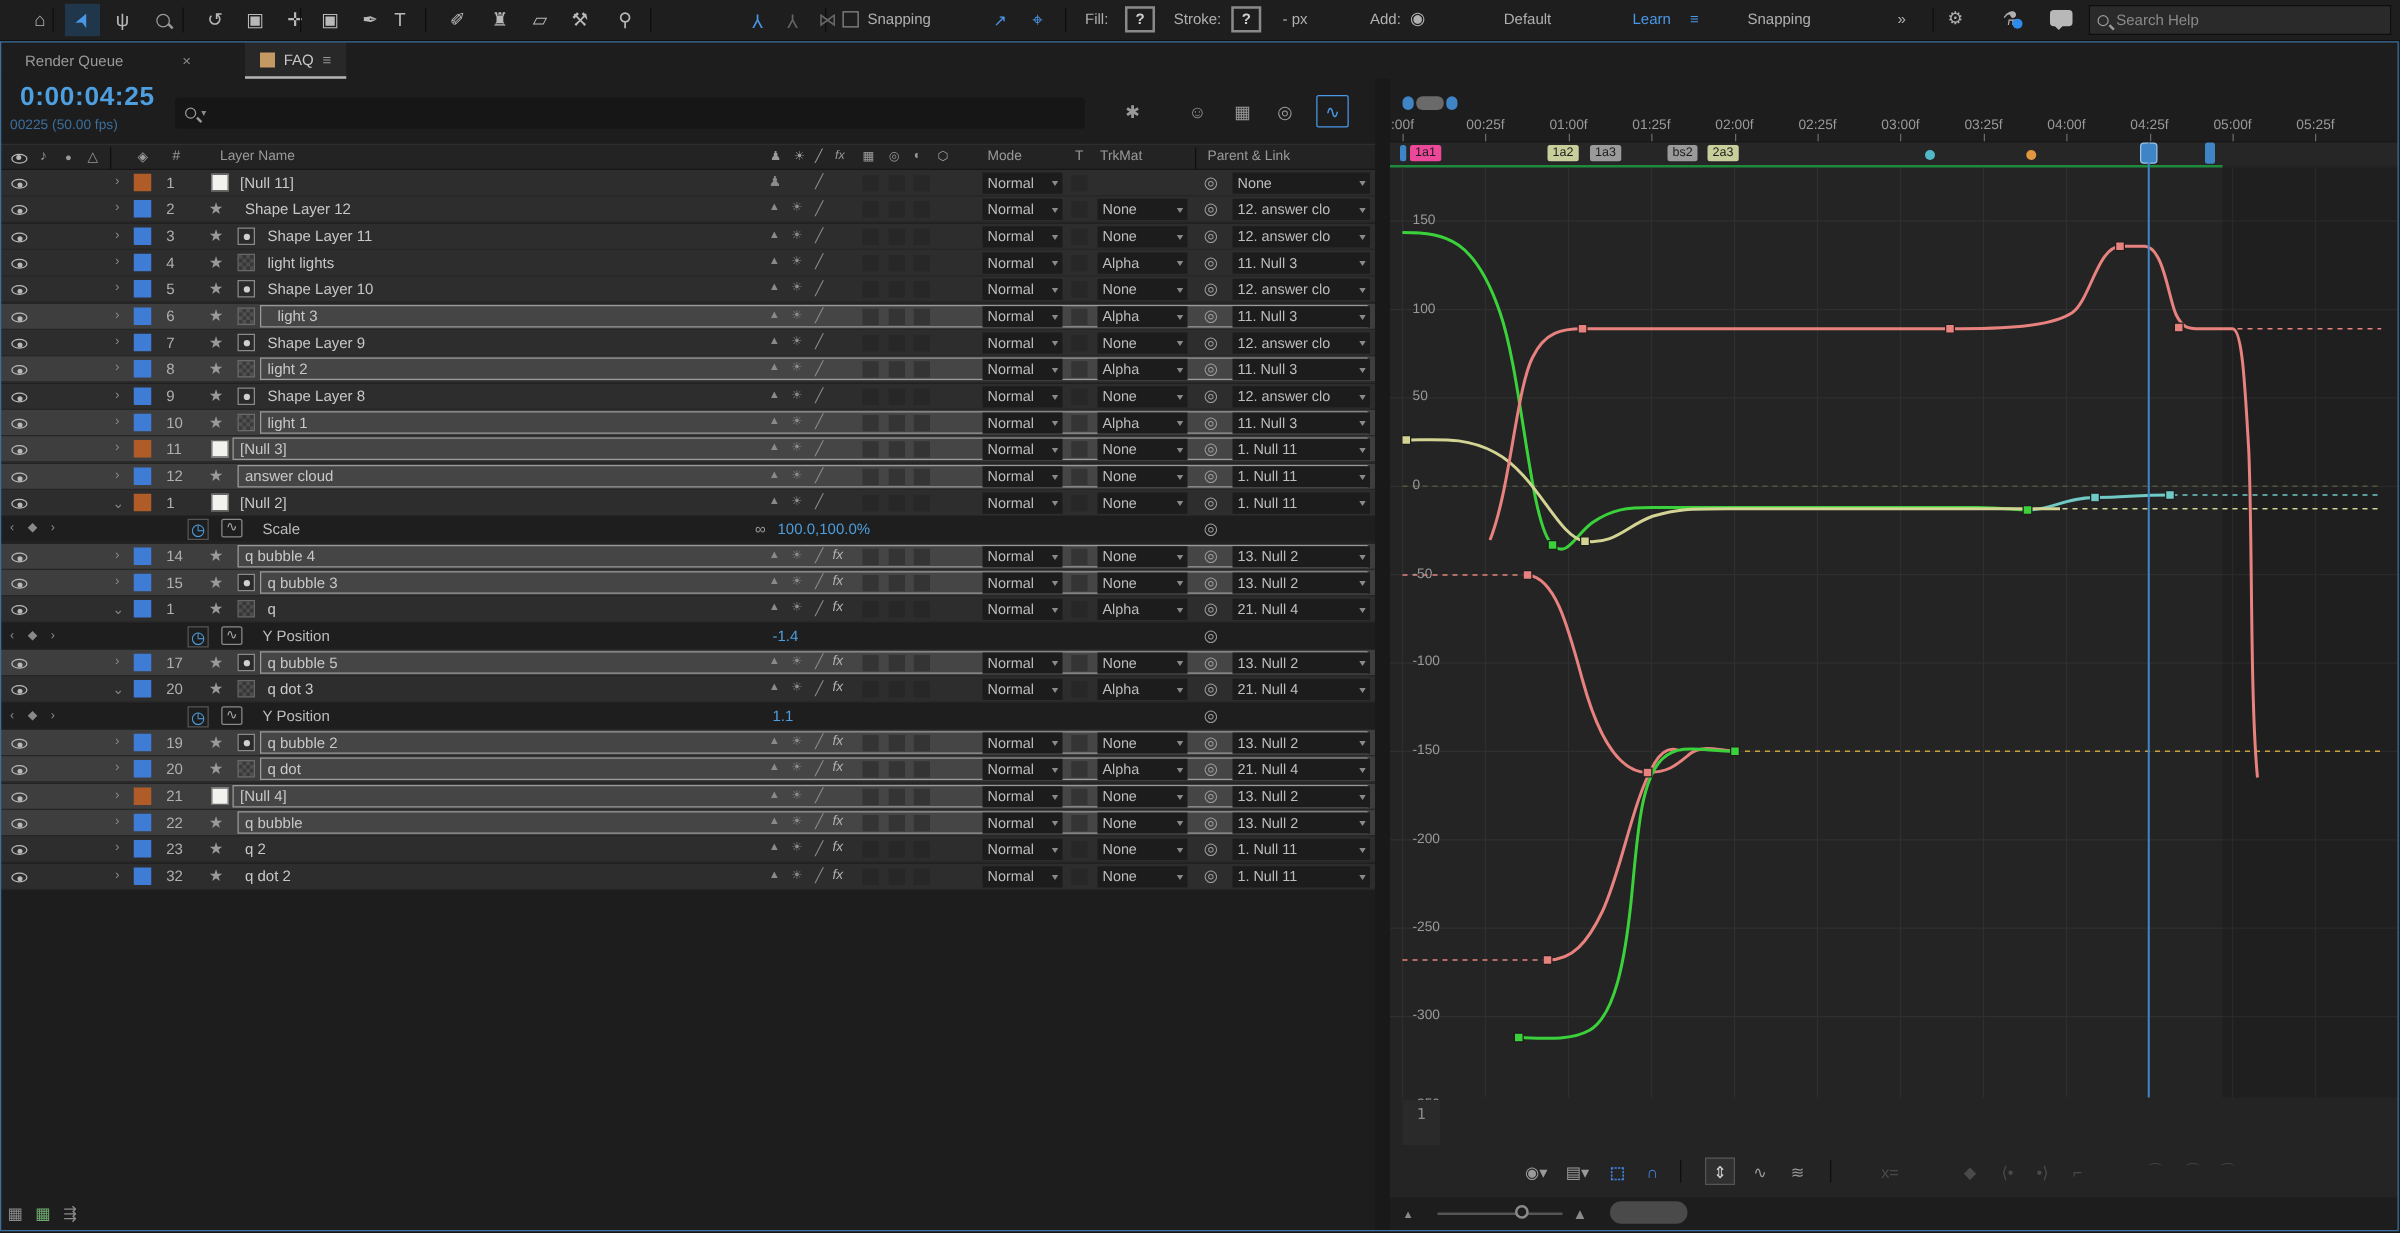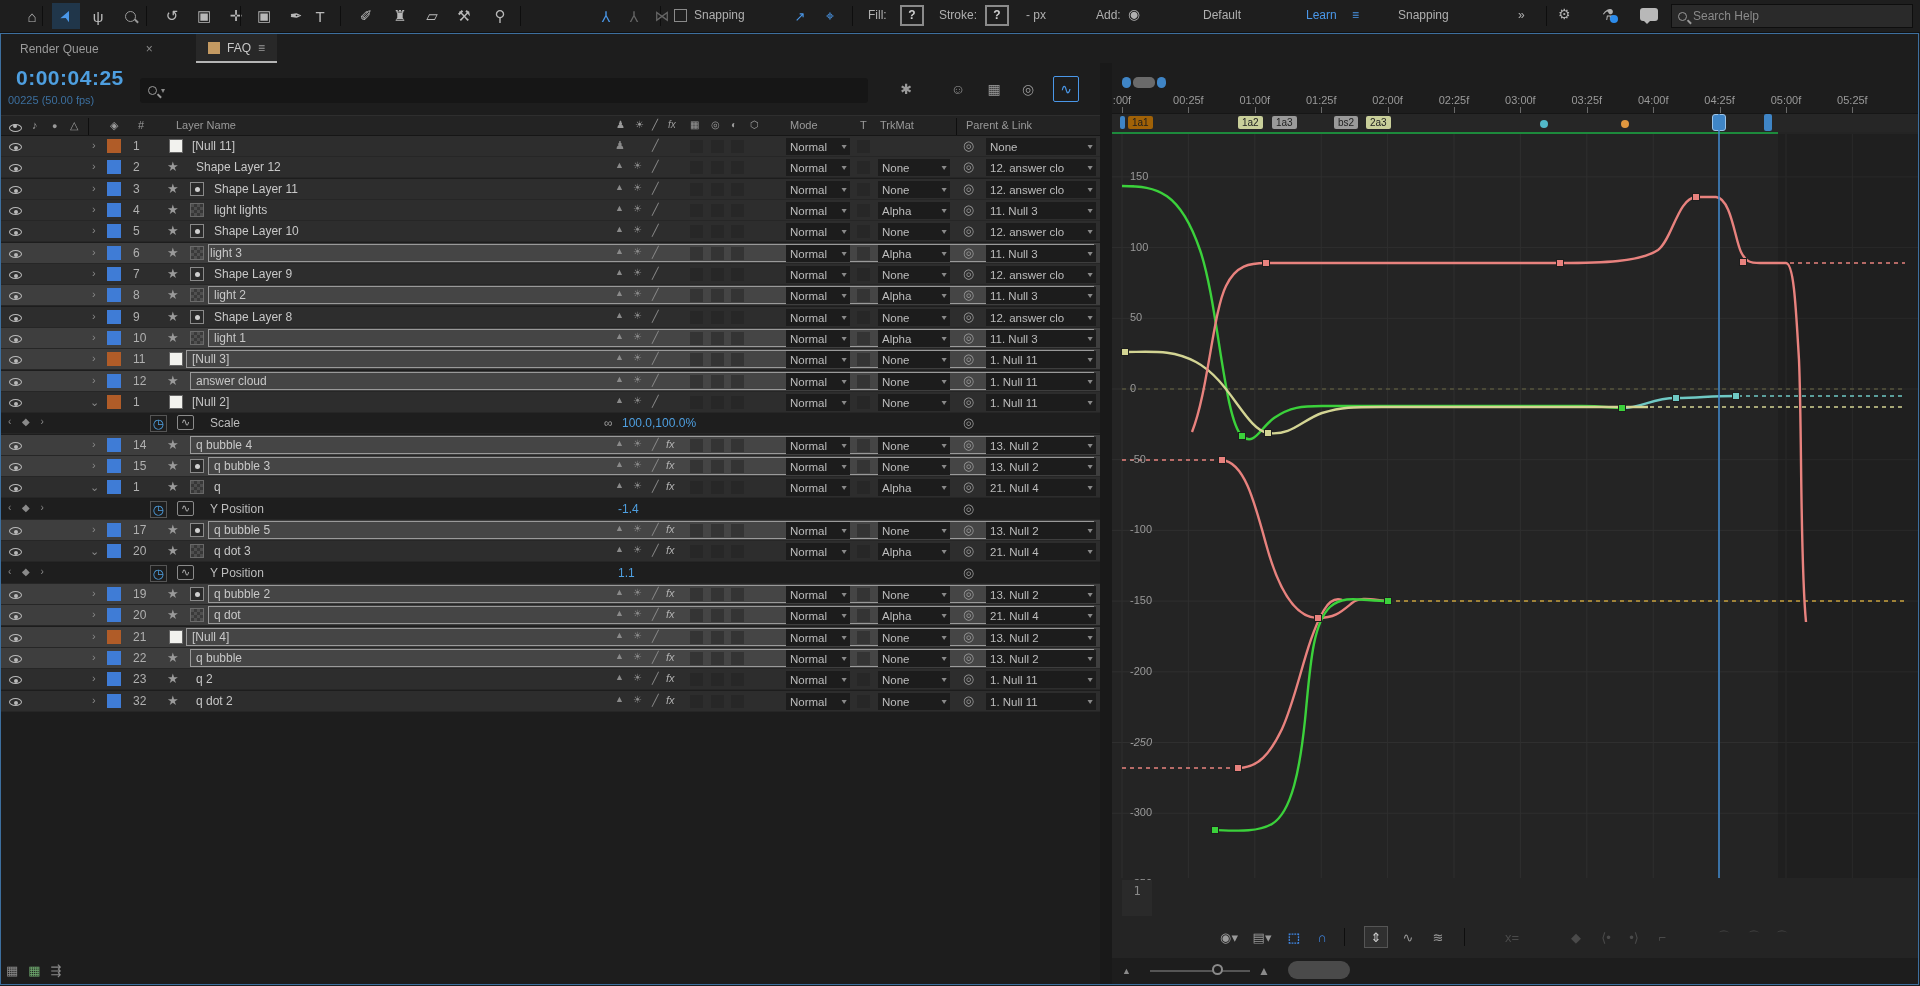--- a/index.html
+++ b/index.html
@@ -392,21 +392,21 @@
       <div class="row sel" style="top: 107px;">
         <div>
           <span class="eye"></span>
         </div>
         <div class="chev">›</div>
         <div class="chip" style="background: rgb(63, 124, 214);"></div>
         <div class="lnum">6</div>
         <div class="licon-star">★</div>
         <div class="licon-grid"></div>
         <div class="namebox" style="left: 208px; width: 886px;"></div>
-        <div class="lname" style="left: 210px;">light 3</div>
+        <div class="lname" style="left: 222px;">light 3</div>
         <div class="sw" style="left: 615px; font-size: 9px;">▲</div>
         <div class="sw" style="left: 633px; font-size: 10px;">☀</div>
         <div class="sw" style="left: 652px;">╱</div>
         <div class="well" style="left: 690px;"></div>
         <div class="well" style="left: 711px;"></div>
         <div class="well" style="left: 731px;"></div>
         <div class="well" style="left: 857px;"></div>
         <div class="ddl" style="left: 786px; width: 64px;">
           <span>Normal</span>
           <span class="caret">▾</span>
@@ -1046,21 +1046,21 @@
         <div class="rtick" style="left: 541.2px;"></div>
         <div class="rlabel" style="left: 607.6px;">04:25f</div>
         <div class="rtick" style="left: 607.6px;"></div>
         <div class="rlabel" style="left: 674px;">05:00f</div>
         <div class="rtick" style="left: 674px;"></div>
         <div class="rlabel" style="left: 740.4px;">05:25f</div>
         <div class="rtick" style="left: 740.4px;"></div>
       </div>
       <div class="markerband">
         <div style="position: absolute; left: 8px; top: 2px; width: 5px; height: 13px; background: rgb(63, 133, 198); border-radius: 2px;"></div>
-        <div class="mflag" style="left: 16px; background: #a16207;">1a1</div>
+        <div class="mflag" style="left: 16px; background: #ec4899;">1a1</div>
         <div class="mflag" style="left: 126px; background: rgb(201, 207, 154);">1a2</div>
         <div class="mflag" style="left: 160px; background: rgb(154, 154, 154);">1a3</div>
         <div class="mflag" style="left: 222px; background: rgb(154, 154, 154);">bs2</div>
         <div class="mflag" style="left: 254px; background: rgb(201, 207, 154);">2a3</div>
         <div class="mdot" style="left: 428px; background: rgb(82, 184, 201);"></div>
         <div class="mdot" style="left: 509px; background: rgb(224, 151, 63);"></div>
         <div style="position: absolute; left: 652px; top: 0px; width: 8px; height: 17px; background: rgb(63, 133, 198); border-radius: 2px;"></div>
       </div>
       <div class="workline" style="width: 666px;"></div>
       <div class="phhead" style="left: 600px;"></div>
@@ -1122,21 +1122,21 @@
         <line x1="607" y1="51" x2="607" y2="815" stroke="#3f85c6" stroke-width="1.6"></line>
       </svg>
       <div class="vlabel" style="left: 18px; top: 106.9px;">150</div>
       <div class="vlabel" style="left: 18px; top: 177.6px;">100</div>
       <div class="vlabel" style="left: 18px; top: 248.3px;">50</div>
       <div class="vlabel" style="left: 18px; top: 319px;">0</div>
       <div class="vlabel" style="left: 18px; top: 389.7px;">-50</div>
       <div class="vlabel" style="left: 18px; top: 460.4px;">-100</div>
       <div class="vlabel" style="left: 18px; top: 531.1px;">-150</div>
       <div class="vlabel" style="left: 18px; top: 601.8px;">-200</div>
-      <div class="vlabel" style="left: 18px; top: 672.5px; font-style: italic;">-250</div>
+      <div class="vlabel" style="left: 18px; top: 672.5px;">-250</div>
       <div class="vlabel" style="left: 18px; top: 743.2px;">-300</div>
       <div class="vlabel" style="left: 18px; top: 813.9px;">-350</div>
       <div class="gexpr-gutter" style="left: 10px; top: 817px; height: 36px;">1</div>
       <div class="gtool" style="left: 0px; top: 863px; width: 807px;">
         <div class="gti" style="left: 105px;">◉▾</div>
         <div class="gti" style="left: 138px;">▤▾</div>
         <div class="gti blue" style="left: 170px;">⬚</div>
         <div class="gti blue" style="left: 198px;">∩</div>
         <div class="gti boxed" style="left: 252px;">⇕</div>
         <div class="gti" style="left: 284px;">∿</div>

